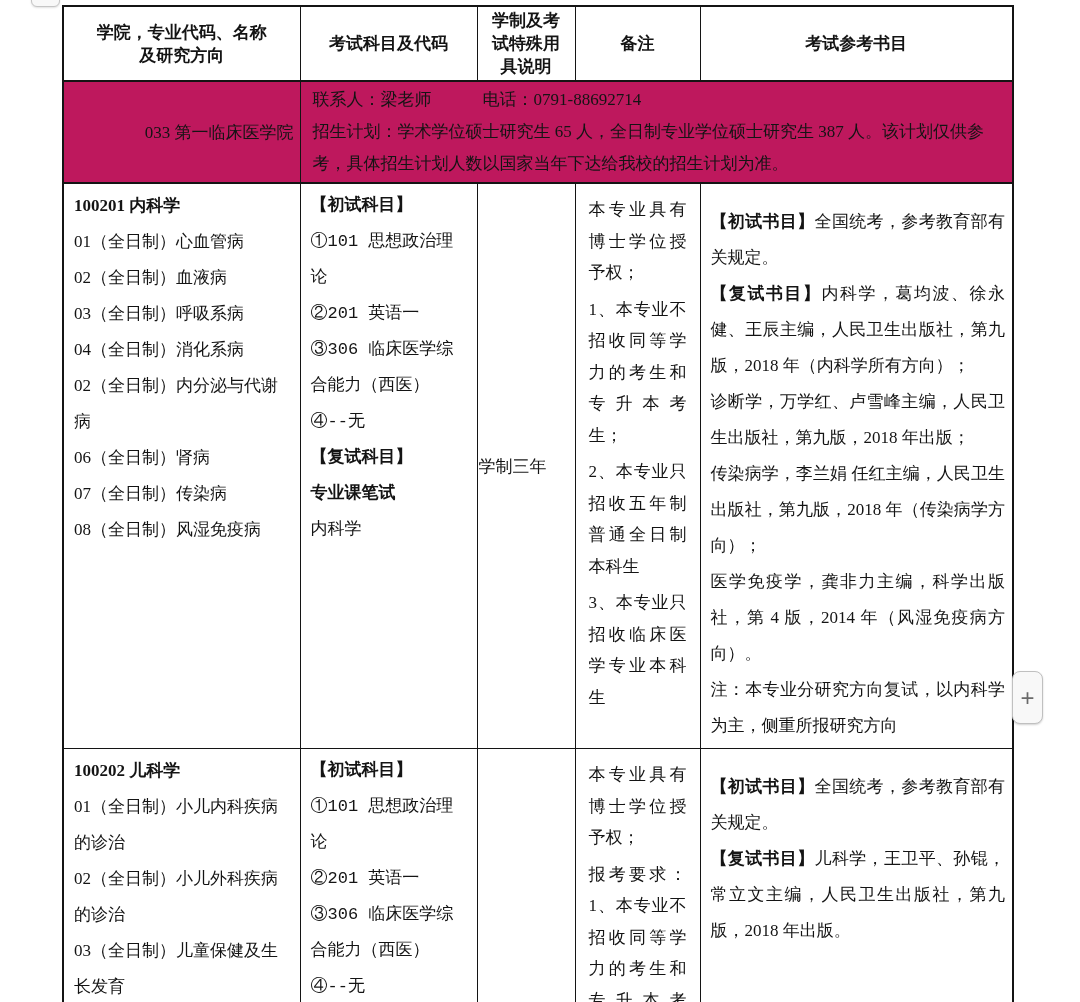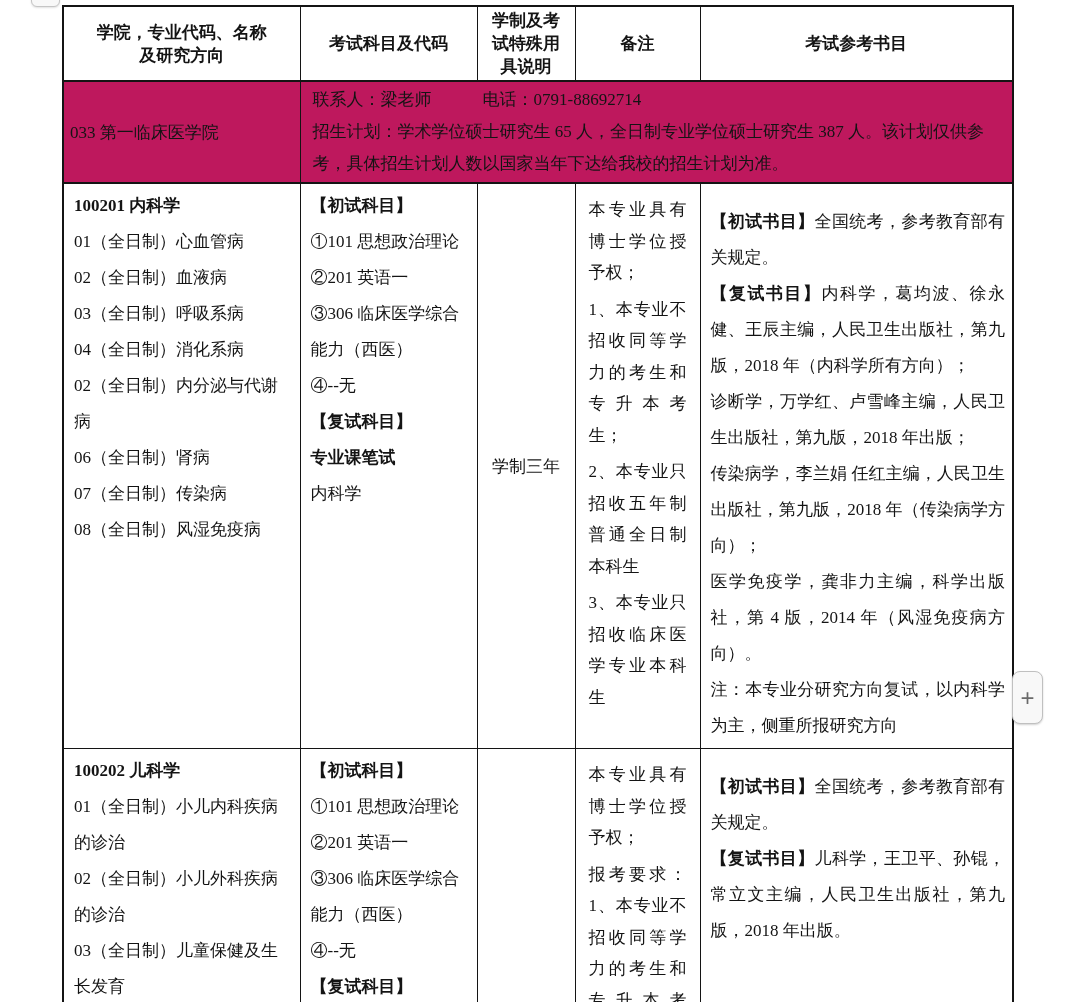--- a/index.html
+++ b/index.html
@@ -20,32 +20,32 @@
     border-bottom-width:2px; vertical-align:middle; text-align:center;
     font-size:17px; font-weight:bold; line-height:23px;
     white-space:pre-line; padding:2px 4px;
   }
   
   .college-row { height:94px; }
   .college-row td {
     background:#be185d; border-top-width:2px; border-bottom-width:2px;
     vertical-align:middle; font-size:17px;
   }
-  .college-name { text-align:left; padding:0 6px;margin-left:12px; }
+  .college-name { text-align:right; padding:0 6px;margin-left:12px; }
   .college-info { padding:2px 12px; line-height:32px; }
   .college-info p { margin:0; }
   
   .major-row td { vertical-align:top; font-size:17px; }
   .row-1 { height:510px; }
   .row-2 { height:534px; }
   .cell-major   { padding:4px 10px 8px; line-height:36px; }
   .major-title  { font-weight:bold; }
-  .cell-exam    { padding:4px 10px 8px; line-height:36px; }
+  .cell-exam    { padding:4px 10px 8px; line-height:36px;font-family:Liberation Mono, monospace; }
   .exam-label   { font-weight:bold; }
-  .cell-duration { vertical-align:middle !important; text-align:center; }
+  .cell-duration { vertical-align:middle !important; text-align:left; }
   .cell-remarks { padding:6px 13px; line-height:31.5px; }
   .cell-remarks p { margin:4px 0 5px; text-align:justify; text-justify:inter-character; line-break:loose; }
   .cell-refs { padding:20px 7px 4px 10px; line-height:36px; }
   .cell-refs p { margin:0; text-align:justify; text-justify:inter-character; line-break:loose; }
   .ref-label { font-weight:bold; }
   
   .plus-btn {
     position:absolute; left:1012px; top:671px; width:29px; height:51px;
     background:#f8f8f8; border:1px solid #c0c0c0; border-radius:8px;
     box-shadow:0 1px 2px rgba(0,0,0,0.18);

